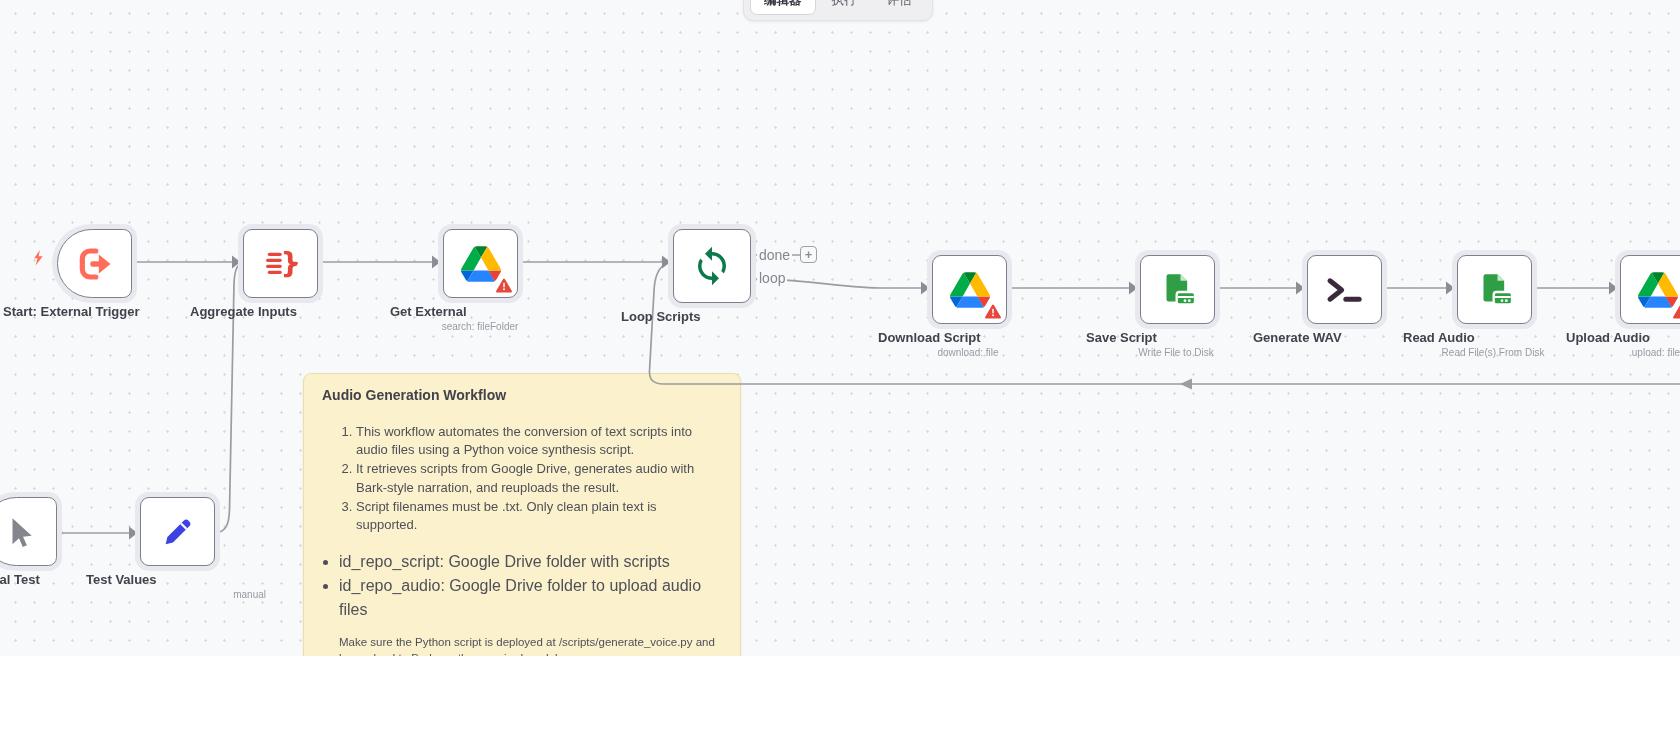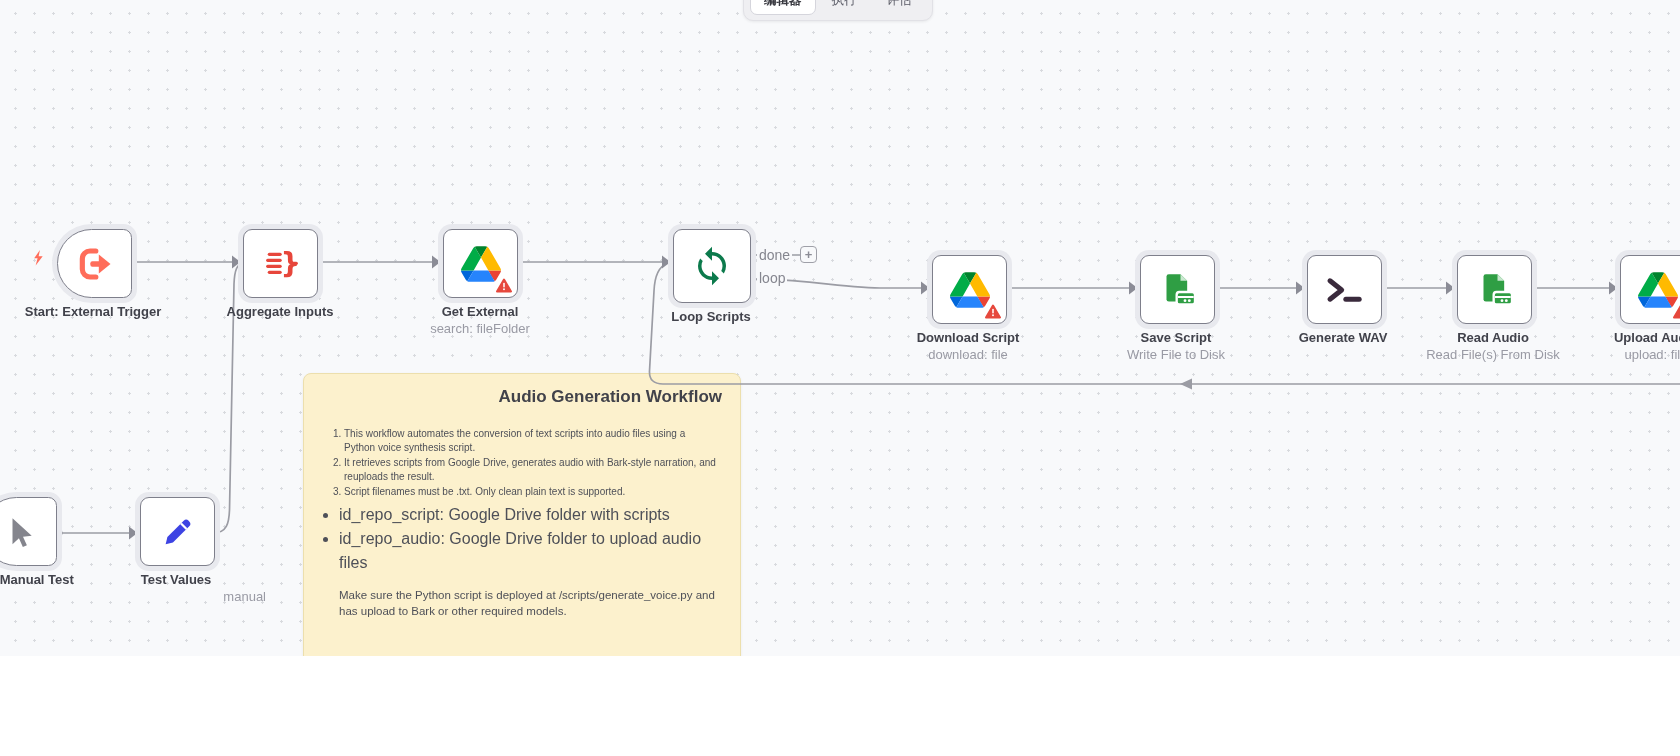--- a/index.html
+++ b/index.html
@@ -14,33 +14,33 @@
     display:flex;align-items:flex-end;gap:2px;padding:0 6px 5px 6px;
     box-shadow:0 1px 3px rgba(0,0,0,.07);}
   .tab{font-size:12.5px;color:#5c5d68;padding:5px 13px;border-radius:7px;white-space:nowrap;background:transparent;border:1px solid transparent;}
   .tab.active{background:#fff;border:1px solid #d5d5dc;color:#37383f;font-weight:600;}
   
   .node{position:absolute;width:73px;height:67px;background:#fff;border:1.8px solid #7e7f8b;
     border-radius:9px;box-shadow:0 0 0 5px #e8e9ee;display:flex;align-items:center;justify-content:center;z-index:3;}
   .trigger{border-radius:36px 9px 9px 36px;}
   .loopnode{width:76px;height:72px;}
   .warn{position:absolute;right:5px;bottom:4px;}
-  .nlabel{position:absolute;width:180px;text-align:center;font-size:13px;font-weight:600;color:#41424b;z-index:3;white-space:nowrap;}
-  .nsub{position:absolute;width:180px;text-align:center;font-size:13px;font-weight:400;color:#999aa4;z-index:3;white-space:nowrap;}
+  .nlabel{position:absolute;width:180px;text-align:left;font-size:13px;font-weight:600;color:#41424b;z-index:3;white-space:nowrap;}
+  .nsub{position:absolute;width:180px;text-align:center;font-size:10px;font-weight:400;color:#999aa4;z-index:3;white-space:nowrap;}
   .portlabel{position:absolute;font-size:14px;color:#85868f;background:#f8f9fb;padding:0 2px;z-index:3;line-height:13px;}
   .plusbtn{position:absolute;left:800px;top:246px;width:17px;height:17px;box-sizing:border-box;
     border:1.5px solid #9fa0a8;border-radius:4px;background:#f8f9fb;color:#8b8c95;
     display:flex;align-items:center;justify-content:center;font-size:13px;font-weight:700;z-index:3;line-height:1;}
   .bolt{position:absolute;left:31px;top:250px;z-index:3;}
   
   .sticky{position:absolute;left:303px;top:373px;width:438px;height:293px;box-sizing:border-box;
     background:#fcf1cd;border:1px solid #ecdfad;border-radius:8px;z-index:1;
     padding:13px 18px 12px 18px;box-shadow:0 1px 3px rgba(0,0,0,.06);}
-  .sticky h2{margin:0 0 20px 0;font-size:17px;font-weight:700;color:#41424a;text-align:right;}
-  .sticky ol{margin:4px;padding-left:18px;font-size:10px;color:#4e5058;line-height:1.4;}
+  .sticky h2{margin:0 0 20px 0;font-size:14px;font-weight:700;color:#41424a;}
+  .sticky ol{margin:16px;padding-left:18px;font-size:13px;color:#4e5058;line-height:1.4;}
   .sticky ol li{margin-bottom:1px;}
   .sticky .inputs{margin:16px 0 5px 0;font-size:12px;font-weight:700;color:#3f4048;}
   .sticky ul{margin:0;padding-left:17px;font-size:16px;color:#4e5058;line-height:1.5;}
   .sticky .note{margin:12px 0 0 0;padding-left:17px;font-size:11.5px;color:#4e5058;line-height:1.4;}
   .edgesvg{position:absolute;left:0;top:0;z-index:2;}
   .edge{fill:none;stroke:#9b9ca4;stroke-width:1.7px;}
   .port{fill:#8b8c96;}
   .inarrow{fill:#8b8c96;}
   .partialbox{position:absolute;left:-16px;top:687px;width:73px;height:90px;background:#fdfdfe;
     border:1.7px solid #a3a4af;border-radius:10px;box-shadow:0 0 0 5px #e8e9ee;z-index:3;}

